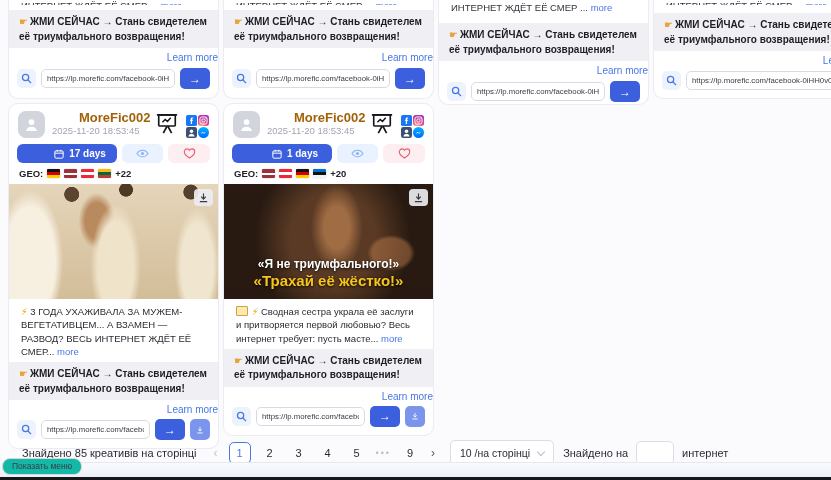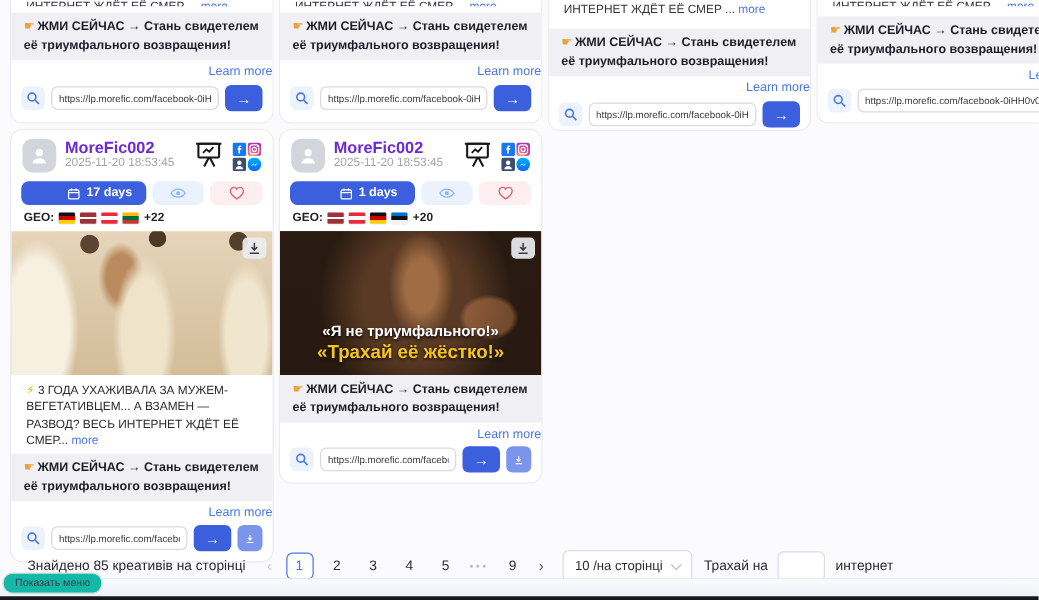--- a/index.html
+++ b/index.html
@@ -33,21 +33,21 @@
   .url-row{display:flex;align-items:center;gap:5px;padding:3px 8px 8px;}
   .full-card .url-row{padding:2px 8px 8px;}
   .search-chip{width:19px;height:19px;border-radius:5px;background:#edf3fd;display:flex;align-items:center;justify-content:center;flex:none;}
   .url-input{flex:1;min-width:0;height:19px;border:1px solid #d9dae3;border-radius:5px;font-size:7.8px;color:#3a3a42;padding:0 5px;background:#fff;outline:none;box-sizing:border-box;}
   .go-btn{width:30px;height:21px;border-radius:5px;background:#3b5fdd;color:#fff;display:flex;align-items:center;justify-content:center;font-size:12px;flex:none;border:none;line-height:1;}
   .dl-btn{width:20px;height:21px;border-radius:5px;background:#7b95ec;display:flex;align-items:center;justify-content:center;flex:none;border:none;}
 
   .profile-row{display:flex;align-items:flex-start;padding:7px 9px 4px;gap:7px;}
   .avatar{width:27px;height:27px;border-radius:8px;background:#d3d5dc;display:flex;align-items:center;justify-content:center;flex:none;}
   .profile-info{flex:1;min-width:0;}
-  .profile-name{font-size:13px;font-weight:bold;color:#6d28d9;line-height:1.1;}
+  .profile-name{font-size:13px;font-weight:bold;color:#a16207;line-height:1.1;margin-left:27px;}
   .profile-date{font-size:9.5px;color:#a2a6af;margin-top:0;}
   .icons-right{display:flex;gap:7px;align-items:flex-start;flex:none;padding-top:1px;}
   .social-grid{display:grid;grid-template-columns:11px 11px;grid-auto-rows:11px;gap:1px;}
   .si{width:11px;height:11px;display:block;}
 
   .btn-row{display:flex;gap:5px;padding:1px 8px 0;}
   .days-btn{flex:2.1;height:19px;background:#3b5fdd;border-radius:6px;color:#fff;font-size:10px;font-weight:bold;display:flex;align-items:center;justify-content:center;gap:5px;border:none;padding-left:32px;}
   .eye-btn{flex:1;height:19px;background:#e9f2fe;border-radius:6px;display:flex;align-items:center;justify-content:center;border:none;}
   .heart-btn{flex:1;height:19px;background:#fdeef1;border-radius:6px;display:flex;align-items:center;justify-content:center;border:none;}
 
@@ -367,20 +367,26 @@
             <path d="M6 1.5v6M3.5 5L6 7.7 8.5 5" fill="none" stroke="#3a3a40" stroke-width="1.3"></path>
             <path d="M2 10.4h8" stroke="#3a3a40" stroke-width="1.3"></path>
           </svg>
       </span>
       <div class="overlay-text">
         <div class="ov1">«Я не триумфального!»</div>
         <div class="ov2">«Трахай её жёстко!»</div>
       </div>
     </div>
 
+    <div class="ad-text">
+      <span class="book-icon"></span>
+      <span class="bolt">⚡</span>
+      <span>Сводная сестра украла её заслуги и притворяется первой любовью? Весь интернет требует: пусть масте...</span>
+      <span class="more-link">more</span>
+    </div>
 
     <div class="cta-band"><span class="hand">☛</span><span>ЖМИ СЕЙЧАС → Стань свидетелем её триумфального возвращения!</span></div>
     <div class="learn-more"><span>Learn more</span></div>
     <div class="url-row">
       <span class="search-chip">
         <svg viewBox="0 0 12 12" width="11" height="11">
             <circle cx="5" cy="5" r="3.4" fill="none" stroke="#4977e6" stroke-width="1.4"></circle>
             <path d="M7.6 7.6L11 11" stroke="#4977e6" stroke-width="1.4"></path>
           </svg>
       </span>
@@ -444,21 +450,21 @@
   <span class="page-btn">4</span>
   <span class="page-btn">5</span>
   <span class="pg-dots">•••</span>
   <span class="page-btn">9</span>
   <span class="chev-next">›</span>
   <span class="per-page">
     <span>10 /на сторінці</span>
     <span class="sel-chev"></span>
   </span>
   <span class="goto-wrap">
-    <span>Трахай на</span>
+    <span>Знайдено на</span>
     <input class="goto-input" style="">
     <span>интернет</span>
   </span>
 </div>
 
 <div class="bottom-bar"></div>
 <div class="bottom-dark"></div>
 <button class="menu-pill">Показать меню</button>
 
 </body></html>

